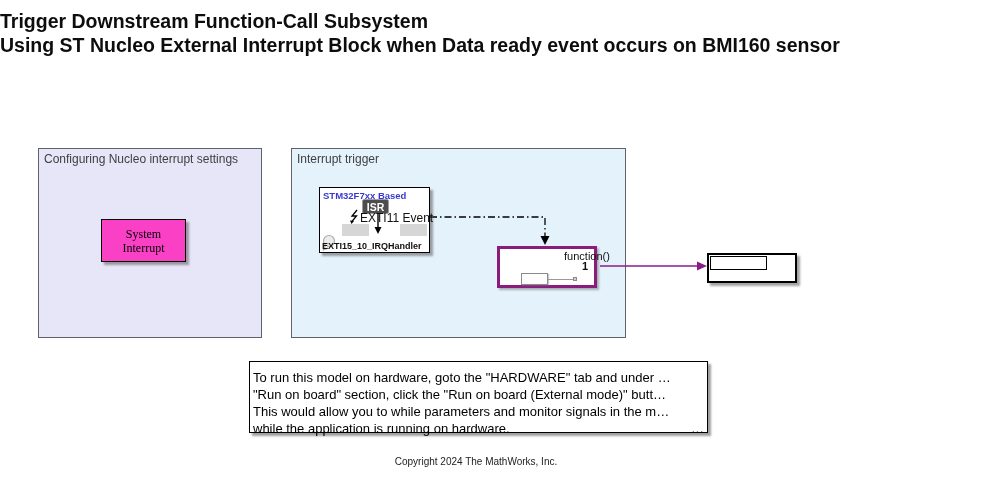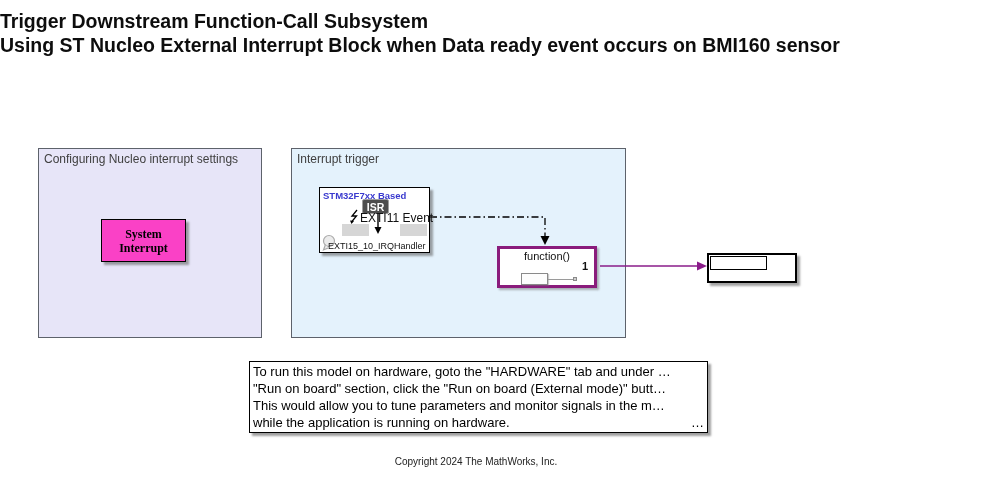--- a/index.html
+++ b/index.html
@@ -20,58 +20,58 @@
   
   .connectors{position:absolute;left:0;top:0;width:991px;height:483px;z-index:5;pointer-events:none;}
 
   
   .blk{position:absolute;box-sizing:border-box;background:#fff;z-index:6;}
 
   
   .sysinit{left:101px;top:219px;width:85px;height:43px;background:#fa41c6;border:1.6px solid #000;
            box-shadow:3px 3px 2px rgba(90,90,90,.55);
            display:flex;flex-direction:column;align-items:center;justify-content:center;
-           font-family:"Liberation Serif",serif;font-weight:bold;font-size:12px;line-height:14px;color:#000;}
+           font-family:"Liberation Serif",serif;font-weight:normal;font-size:12px;line-height:14px;color:#000;}
 
   
   .isr{left:319px;top:187px;width:111px;height:66px;border:1.6px solid #000;
        box-shadow:3px 3px 2px rgba(90,90,90,.55);}
   .isr-header{position:absolute;left:3px;top:2px;font-size:9.5px;font-weight:bold;color:#3939ce;white-space:nowrap;}
   .isr-badge{position:absolute;left:42px;top:11px;width:27px;height:15px;background:#4d4d4d;
              border:1.5px solid #9e9e9e;border-radius:2px;box-sizing:border-box;
              color:#fff;font-weight:bold;font-size:10.5px;display:flex;align-items:center;justify-content:center;}
   .isr-event{position:absolute;left:40px;top:23px;font-size:12px;color:#111;white-space:nowrap;}
   .isr-lightning{position:absolute;left:29px;top:21px;}
   .isr-arrow{position:absolute;left:53px;top:26px;}
   .isr-img{position:absolute;top:36px;width:27px;height:12px;background:#d6d6d6;}
   .isr-img1{left:22px;} .isr-img2{left:80px;}
   .isr-tag{position:absolute;left:1px;top:46px;}
-  .isr-handler{position:absolute;left:8px;bottom:1px;font-size:9px;font-weight:normal;white-space:nowrap;color:#111;}
+  .isr-handler{position:absolute;left:2px;bottom:1px;font-size:9px;font-weight:bold;white-space:nowrap;color:#111;}
 
   
   .fnblock{left:497px;top:246px;width:100px;height:42px;border:3px solid #8a1c7c;
            box-shadow:2px 2px 2px rgba(90,90,90,.45);}
-  .fn-label{position:absolute;top:1px;left:0;width:100%;text-align:center;font-size:11px;color:#111;}
+  .fn-label{position:absolute;top:1px;left:0;width:100%;text-align:center;font-size:11px;color:#111;padding-left:40px;}
   .fn-port{position:absolute;right:6px;top:11px;font-size:11px;font-weight:600;color:#111;}
   .fn-widget{position:absolute;left:21px;top:24px;width:27px;height:12px;background:#fdfdfd;
              border:1px solid #8a8a8a;box-sizing:border-box;box-shadow:1px 1px 1px rgba(120,120,120,.4);}
   .fn-wline{position:absolute;left:48px;top:30px;width:26px;height:1px;background:#9a9a9a;}
   .fn-knob{position:absolute;left:73px;top:28px;width:4px;height:4px;background:#cfcfcf;border:1px solid #8a8a8a;box-sizing:border-box;}
 
   
   .dispblock{left:707px;top:253px;width:90px;height:30px;border:2px solid #000;
              box-shadow:3px 3px 2px rgba(90,90,90,.55);}
   .disp-inner{position:absolute;left:1px;top:1px;width:57px;height:14px;border:1.8px solid #000;
               box-sizing:border-box;background:#fff;font-size:9px;}
 
   
   .annotation{position:absolute;left:249px;top:361px;width:459px;height:72px;background:#fff;
               border:1px solid #000;box-sizing:border-box;z-index:6;
               box-shadow:2.5px 2.5px 2px rgba(80,80,80,.55);
-              font-size:13px;line-height:17px;padding:1px 3px;color:#000;}
+              font-size:13px;line-height:17px;padding:7px 3px;color:#000;}
   .ann-line4{display:flex;justify-content:space-between;}
 
   .copyright{position:absolute;left:0;top:456px;width:952px;text-align:center;
              font-size:10px;color:#222;z-index:2;}
 </style>
 </head>
 <body>
 
 <div class="canvas">
 
@@ -128,21 +128,21 @@
     <div class="fn-knob"></div>
   </div>
 
   <div class="blk dispblock">
     <div class="disp-inner"></div>
   </div>
 
   <div class="annotation">
     <div>To run this model on hardware, goto the "HARDWARE" tab and under …</div>
     <div>"Run on board" section, click the "Run on board (External mode)" butt…</div>
-    <div>This would allow you to tune parameters and monitor signals in the m…</div>
+    <div>This would allow you to while parameters and monitor signals in the m…</div>
     <div class="ann-line4">
       <span>while the application is running on hardware.</span>
       <span>…</span>
     </div>
   </div>
 
   <div class="copyright">Copyright 2024 The MathWorks, Inc.</div>
 
 </div>
 

